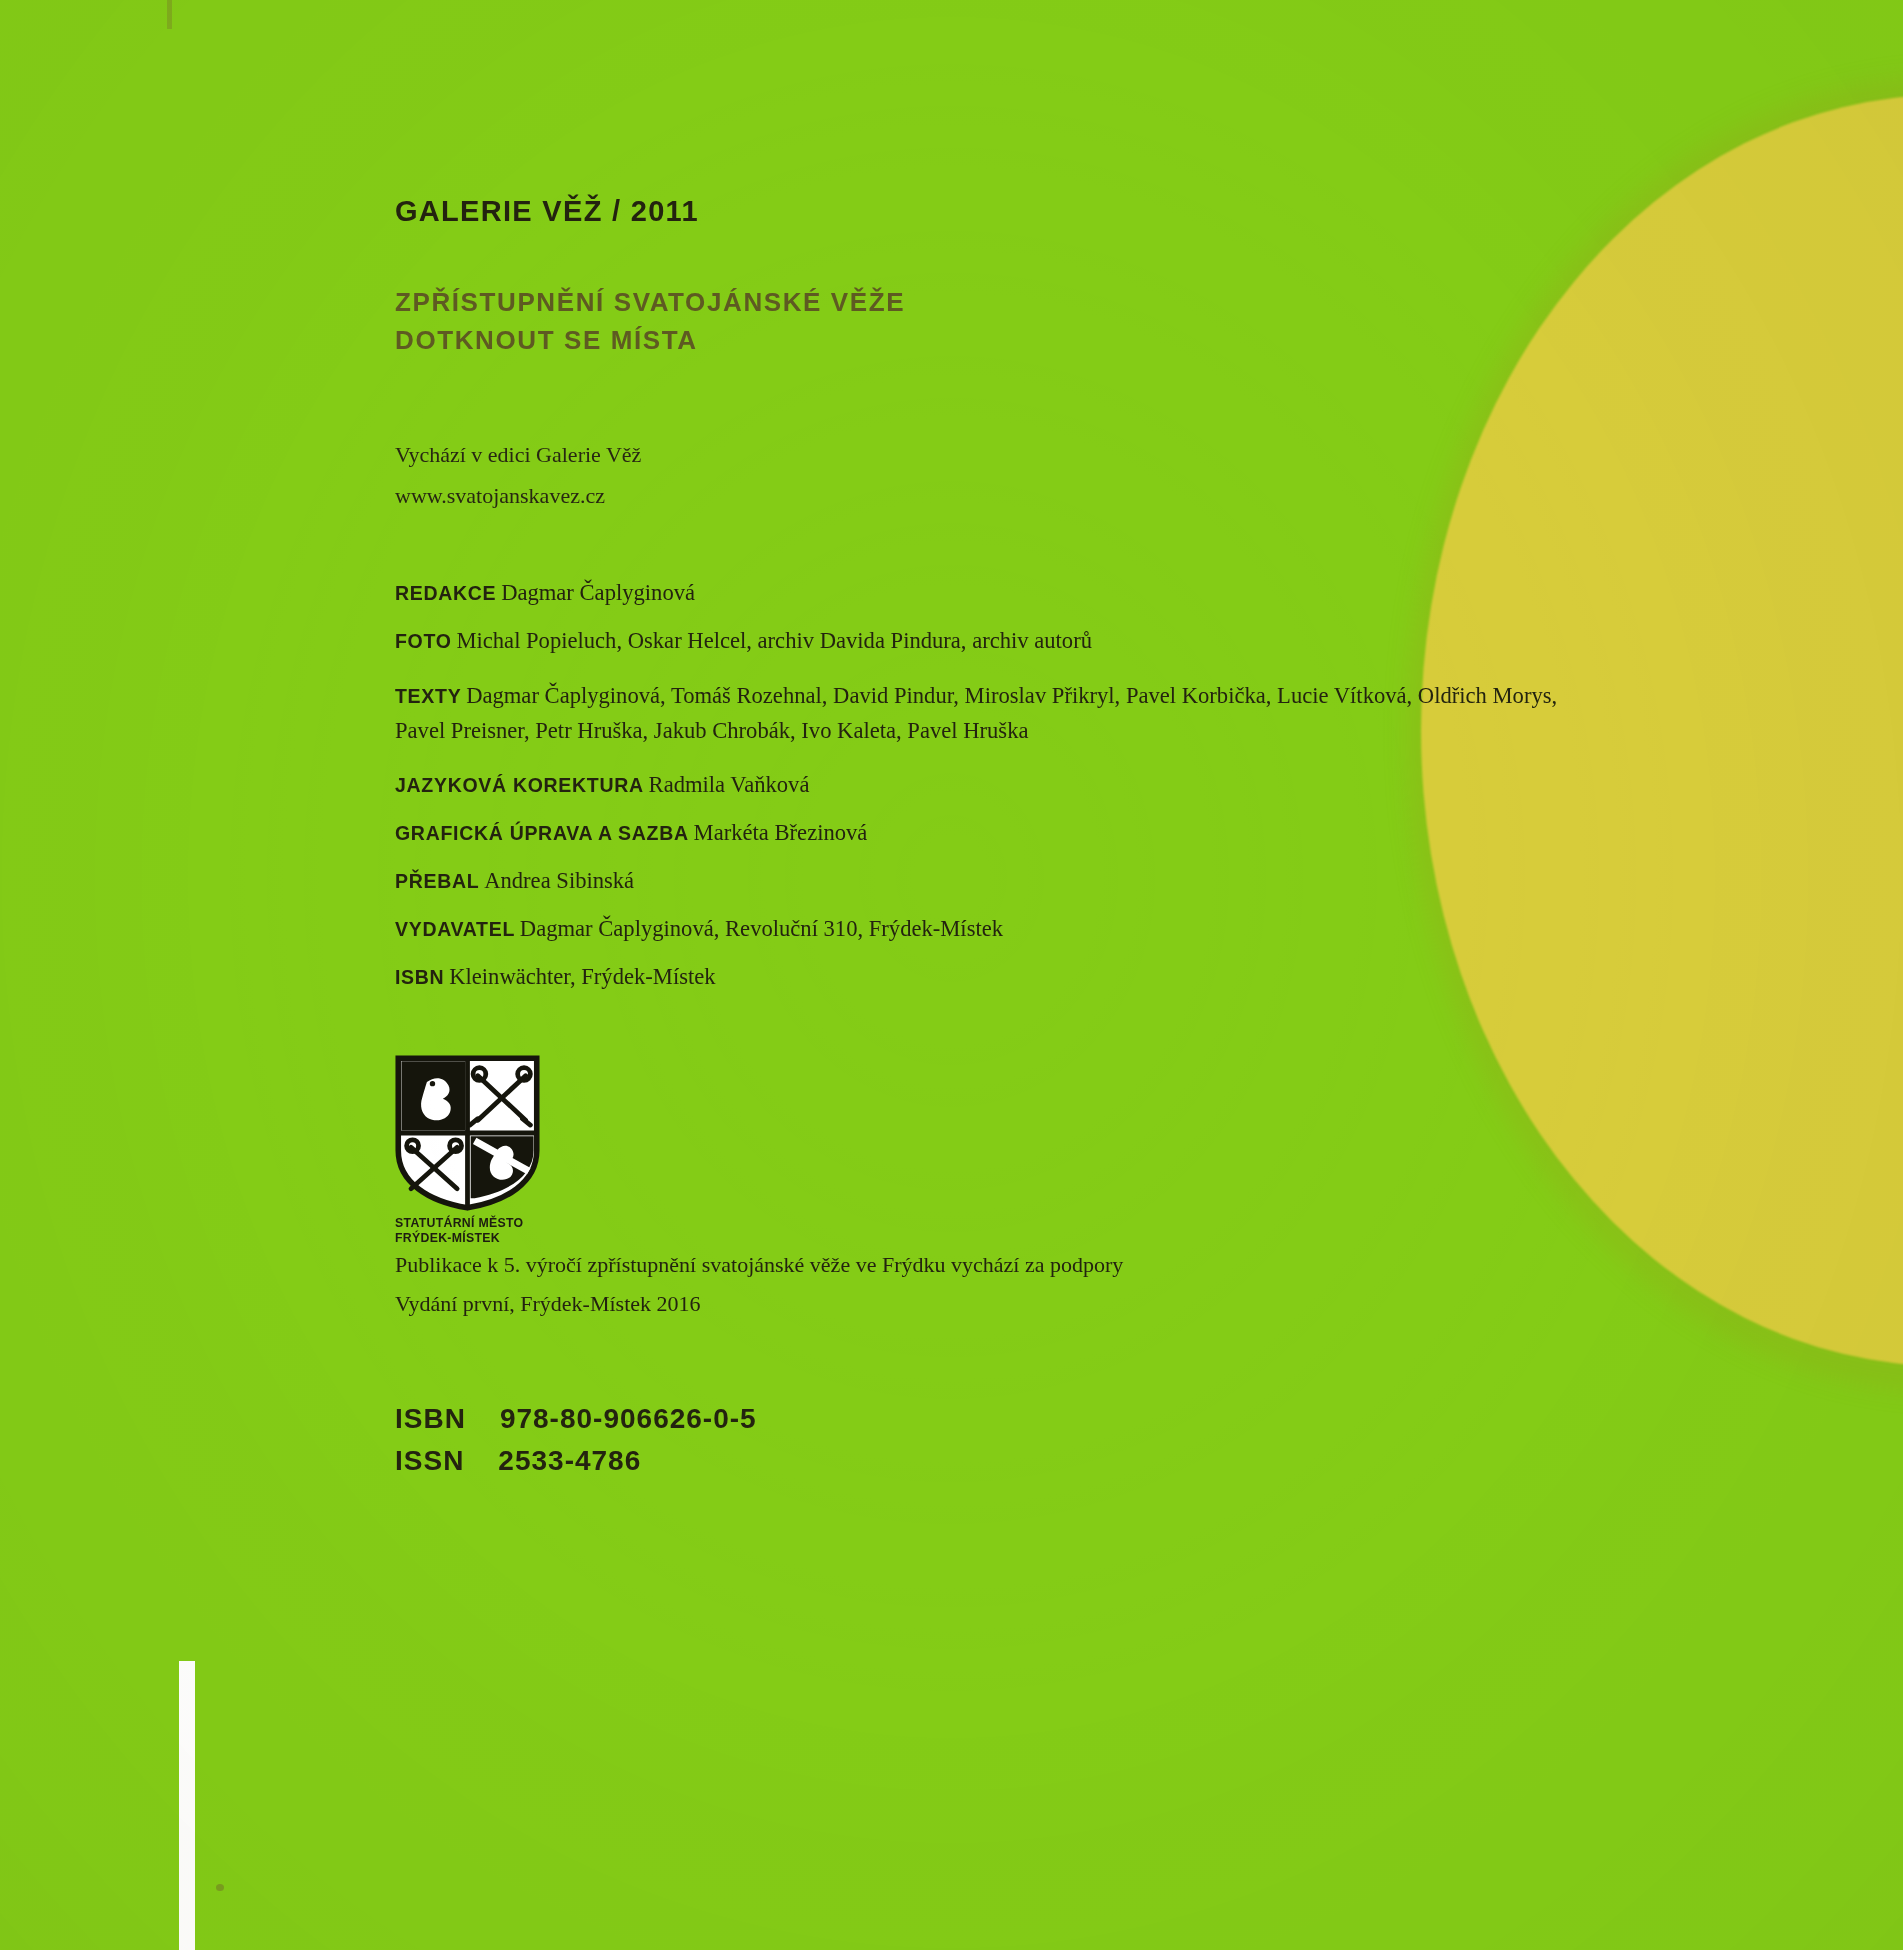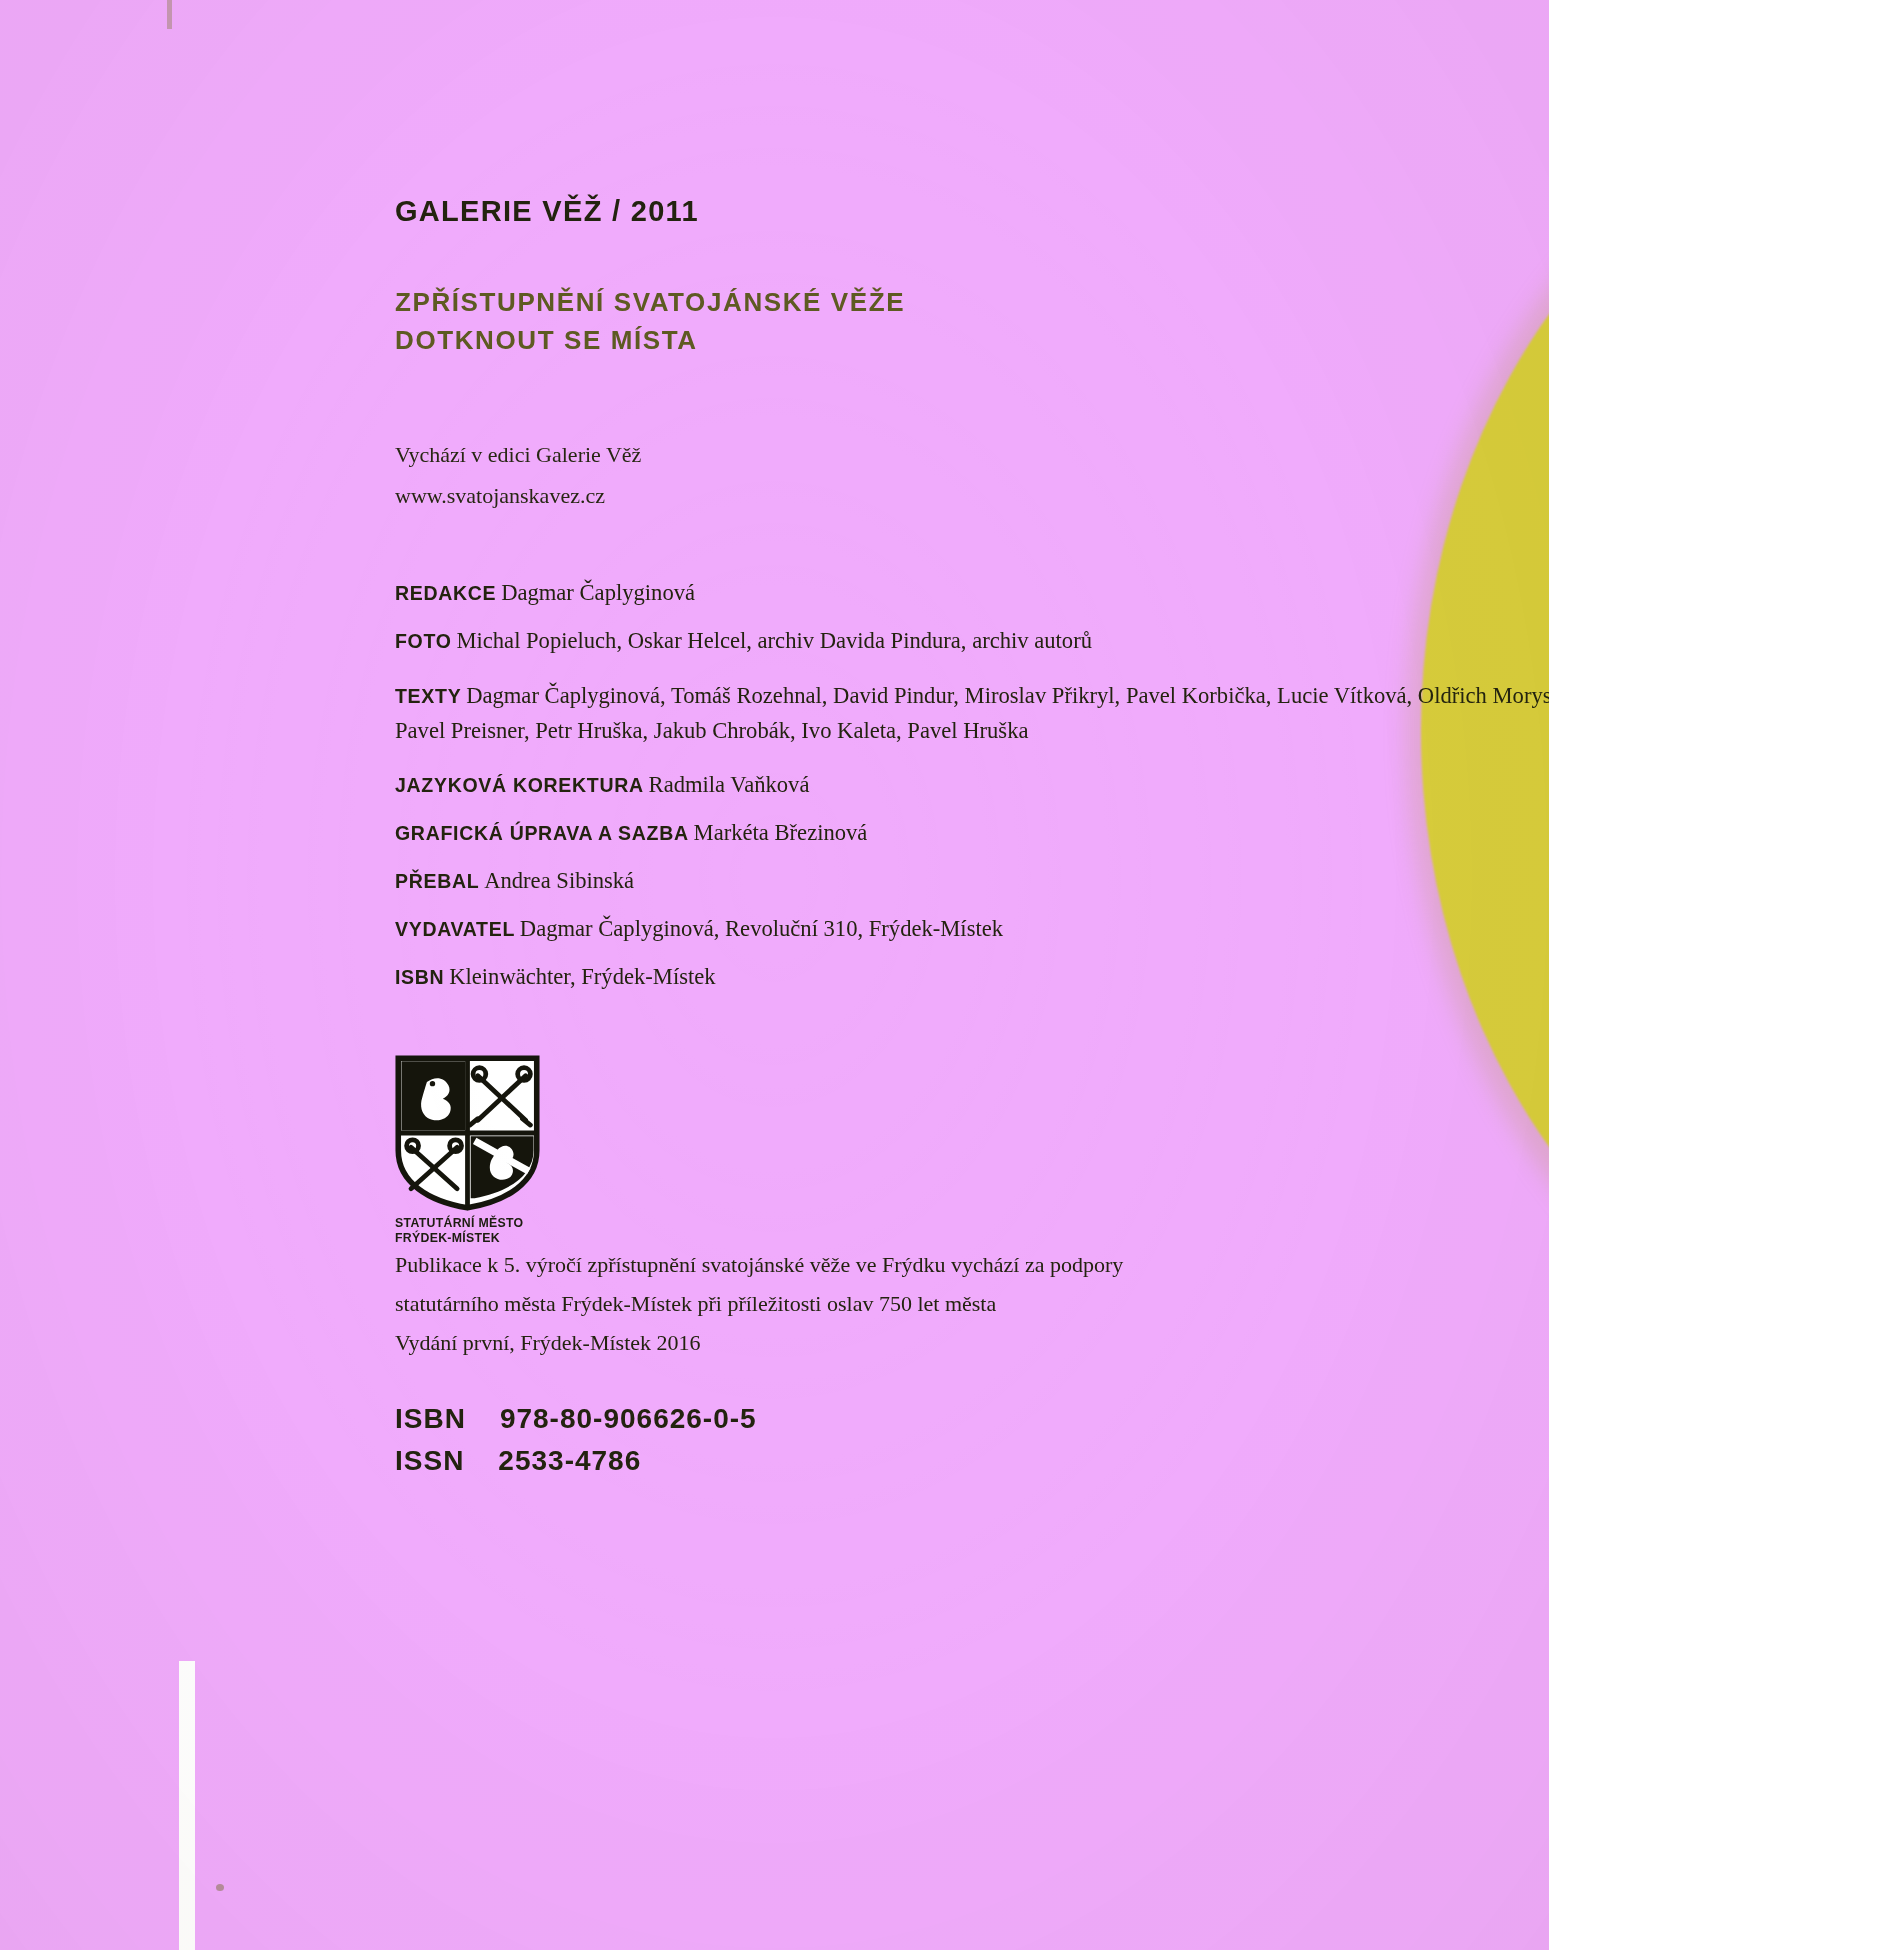--- a/index.html
+++ b/index.html
@@ -3,23 +3,23 @@
 <meta charset="utf-8">
 <style>
   html, body {
     margin: 0;
     padding: 0;
     background: #ffffff;
   }
 
   .page {
     position: relative;
-    width: 1549px;
+    width: 1903px;
     height: 1950px;
-    background: #f0abfc;
+    background: #84cc16;
     overflow: hidden;
     font-family: "Liberation Sans", sans-serif;
     color: #262615;
   }
 
   
   .page::after {
     content: "";
     position: absolute;
     inset: 0;
@@ -279,21 +279,20 @@
       <path d="M128 120 c7 -9 17 -7 20 1 c3 7 -2 12 -8 14 c7 3 10 9 7 15 c-4 8 -16 9 -23 3 c-6 -5 -6 -14 -3 -21 z" fill="#ffffff"></path>
     </svg>
     <div class="emblem-caption">
       <div>STATUTÁRNÍ MĚSTO</div>
       <div>FRÝDEK-MÍSTEK</div>
     </div>
   </div>
 
   <div class="support">
     <div>Publikace k 5. výročí zpřístupnění svatojánské věže ve Frýdku vychází za podpory</div>
-    <div>statutárního města Frýdek-Místek při příležitosti oslav 750 let města</div>
     <div>Vydání první, Frýdek-Místek 2016</div>
   </div>
 
   <div class="identifiers">
     <div class="ident-row">
       <span class="ident-key">ISBN</span><span>978-80-906626-0-5</span>
     </div>
     <div class="ident-row">
       <span class="ident-key">ISSN</span><span>2533-4786</span>
     </div>

